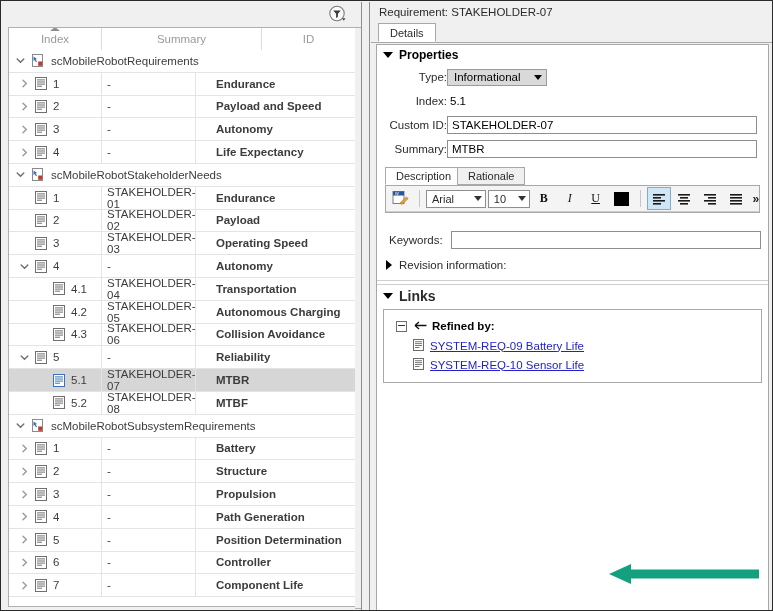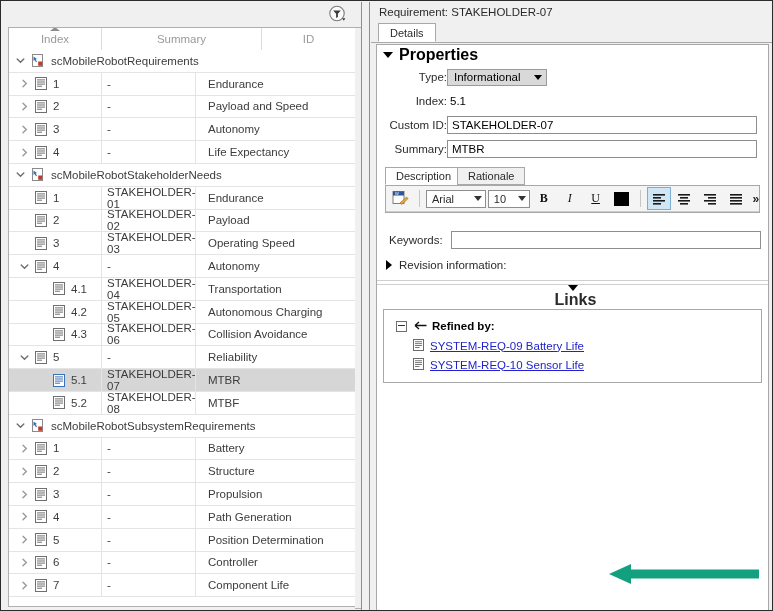--- a/index.html
+++ b/index.html
@@ -28,40 +28,40 @@
   .hdr .hc.c2{width:94px;border-left:1px solid #dcdcdc;}
   .hdr .hc.c3{flex:1;border-left:1px solid #dcdcdc;}
   .sortcaret{position:absolute;top:-1px;left:50%;margin-left:-5px;width:0;height:0;border-left:5px solid transparent;border-right:5px solid transparent;border-bottom:4px solid #8e8e8e;}
 
   .rows{position:absolute;top:22px;left:0;right:0;bottom:0;}
   .row{display:flex;height:22.8px;border-bottom:1px solid #e4e4e4;box-sizing:border-box;align-items:center;background:#fff;}
   .row.selected{background:#d6d6d6;}
   .row.grouprow{background:#fff;}
   .cell-index{width:92px;display:flex;align-items:center;height:100%;box-sizing:border-box;}
   .cell-id{width:94px;height:100%;display:flex;align-items:center;box-sizing:border-box;border-left:1px solid #e4e4e4;padding-left:5px;font-size:11.5px;color:#3c3c3c;}
-  .cell-sum{flex:1;height:100%;display:flex;align-items:center;box-sizing:border-box;border-left:1px solid #e4e4e4;padding-left:12px;font-size:11.5px;color:#3c3c3c;}
+  .cell-sum{flex:1;height:100%;display:flex;align-items:center;box-sizing:border-box;border-left:1px solid #e4e4e4;padding-left:20px;font-size:11.5px;color:#3c3c3c;font-weight:bold;}
   .row.grouprow .cell-group{flex:1;display:flex;align-items:center;font-size:11.5px;color:#3c3c3c;}
 
   .twisty{width:18px;height:100%;display:flex;align-items:center;justify-content:center;color:#8e8e8e;font-size:9px;cursor:pointer;}
   .twisty svg{display:block;}
   .docicon{width:16px;height:100%;display:flex;align-items:center;justify-content:center;}
   .idxtxt{padding-left:4px;font-size:11.5px;color:#3c3c3c;}
 
   
   .splitter{position:absolute;left:360px;top:1px;width:9px;height:609px;background:#f0f0f0;border-left:1px solid #8f8f8f;border-right:1px solid #8f8f8f;box-sizing:border-box;}
 
   
   .right{position:absolute;left:370px;top:1px;width:402px;height:571px;background:#f0f0f0;}
   .req-title{height:21px;line-height:21px;padding-left:8px;font-size:11.5px;color:#2b2b2b;background:#f0f0f0;}
   .tabstrip{height:19px;background:#f0f0f0;border-bottom:1px solid #a8a8a8;position:relative;}
   .tab{position:absolute;left:7px;top:0;height:19px;line-height:18px;padding:0 11px;background:#ffffff;border:1px solid #a8a8a8;border-bottom:1px solid #ffffff;font-size:11px;box-sizing:border-box;}
 
   .rcontent{position:absolute;left:5px;top:42px;width:393px;height:566px;background:#ffffff;border:1px solid #a8a8a8;border-bottom:none;box-sizing:border-box;overflow:hidden;}
 
-  .sect-head{display:flex;align-items:center;height:20px;padding-left:6px;font-weight:bold;font-size:16px;color:#000;}
+  .sect-head{display:flex;align-items:center;height:20px;padding-left:6px;font-weight:bold;font-size:12px;color:#000;}
   .tri-down{width:0;height:0;border-left:5px solid transparent;border-right:5px solid transparent;border-top:6px solid #000;margin-right:6px;}
   .tri-right{width:0;height:0;border-top:5px solid transparent;border-bottom:5px solid transparent;border-left:6px solid #000;margin-right:7px;}
 
   .formrow{display:flex;align-items:center;height:24px;padding-left:8px;text-align:right;}
   .flabel{width:62px;font-size:11.5px;color:#2b2b2b;}
   .select-box{height:17px;background:#d9d9d9;border:1px solid #9a9a9a;display:flex;align-items:center;padding:0 4px 0 6px;font-size:11.5px;color:#000;box-sizing:border-box;min-width:100px;justify-content:space-between;}
   .sel-caret{width:0;height:0;border-left:4px solid transparent;border-right:4px solid transparent;border-top:5px solid #000;margin-left:10px;}
   .plain-val{font-size:11.5px;color:#000;padding-left:3px;}
   .txtfield{height:18px;border:1px solid #8e8e8e;background:#fff;font-size:11.5px;color:#000;display:flex;align-items:center;padding-left:4px;box-sizing:border-box;}
 
@@ -81,21 +81,21 @@
   .colorswatch{width:15px;height:14px;background:#000;}
   .chev{font-size:12px;color:#222;padding-left:2px;font-weight:bold;}
 
   .edit-area{height:178px;margin:4px 8px 0 8px;border:1px solid #8e8e8e;background:#fff;box-sizing:border-box;padding:4px 6px;}
   .edit-text{font-size:12.5px;color:#111;font-family:"Liberation Sans", sans-serif;}
 
   .keywrow{display:flex;align-items:center;height:26px;padding-left:12px;margin-top:14px;}
   .revrow{display:flex;align-items:center;height:24px;padding-left:9px;font-size:11.5px;}
   .sepline{height:1px;background:#cfcfcf;margin:3px 0;}
 
-  .links-head{display:flex;align-items:center;height:22px;padding-left:6px;font-weight:bold;font-size:16px;border-top:1px solid #cfcfcf;flex-direction:column;}
+  .links-head{display:flex;align-items:center;height:22px;padding-left:6px;font-weight:bold;font-size:14px;border-top:1px solid #cfcfcf;}
   .links-box{margin:2px 6px 0 6px;border:1px solid #a8a8a8;background:#fff;height:74px;box-sizing:border-box;padding-top:6px;}
   .ln-grouprow{display:flex;align-items:center;height:20px;padding-left:12px;}
   .boxminus{width:9px;height:9px;border:1px solid #6e6e6e;background:#fff;position:relative;margin-right:7px;}
   .boxminus:after{content:"";position:absolute;left:1px;right:1px;top:3px;height:1px;background:#333;}
   .refby{font-weight:bold;font-size:11.5px;color:#000;margin-left:4px;}
   .ln-item{display:flex;align-items:center;height:19px;padding-left:29px;}
   .lnk{color:#2222cc;text-decoration:underline;font-size:11.5px;cursor:pointer;}
 
   .green-arrow{position:absolute;left:608px;top:563px;width:150px;height:20px;}
 </style>

